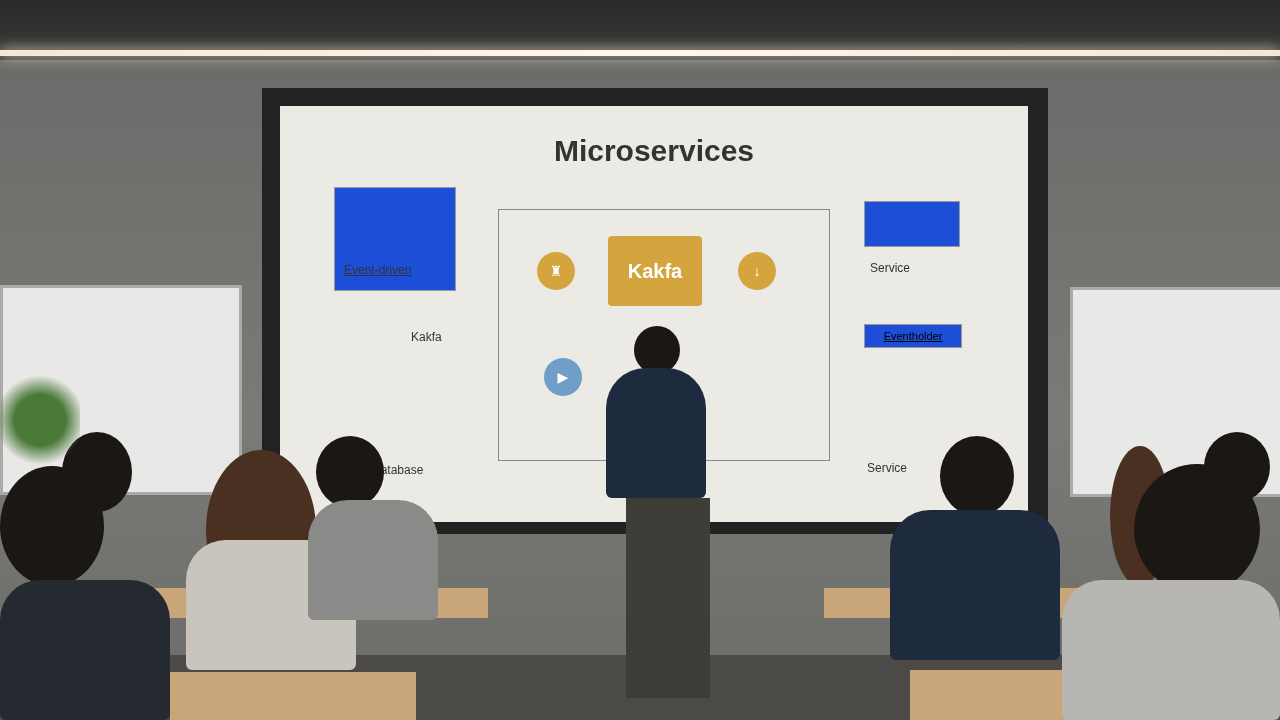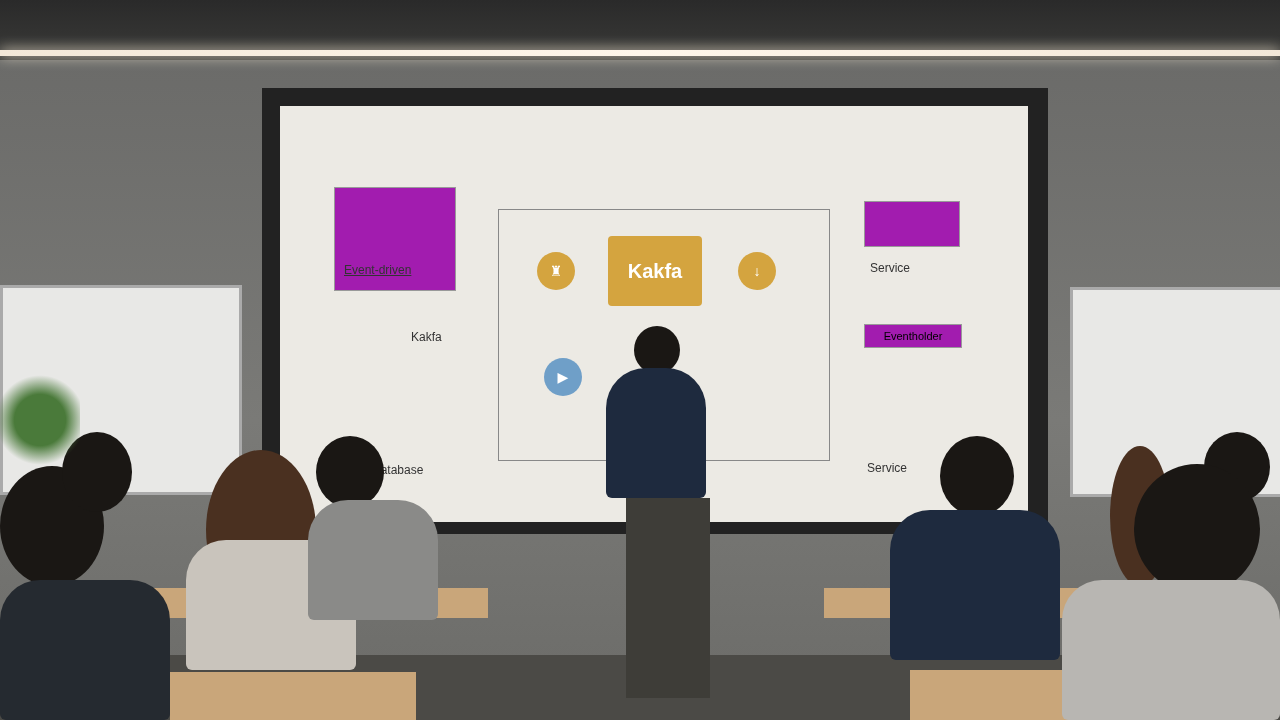--- a/index.html
+++ b/index.html
@@ -5,21 +5,21 @@
   html,body{margin:0;padding:0;}
   body{width:1280px;height:720px;overflow:hidden;position:relative;background:#5c5c5a;font-family:"Liberation Sans",sans-serif;}
   .abs{position:absolute;}
   .ceiling{left:0;top:0;width:1280px;height:60px;background:linear-gradient(#2a2a2a,#3a3a38);}
   .light{left:0;top:50px;width:1280px;height:6px;background:linear-gradient(90deg,#f3e8d8,#fff6ea,#f3e8d8);box-shadow:0 0 14px #fff3dd;}
   .wall{left:0;top:60px;width:1280px;height:600px;background:linear-gradient(#6b6b69,#7a7a77 60%,#6e6e6b);}
   .floor{left:0;top:655px;width:1280px;height:65px;background:#4b4a46;}
   .screen-frame{left:262px;top:88px;width:786px;height:446px;background:#222;}
   .screen{left:280px;top:106px;width:748px;height:416px;background:#eceae4;}
   .title{left:0;top:28px;width:748px;text-align:center;font-size:30px;font-weight:bold;color:#333;}
-  .box{border:1px solid #999;background:#a21caf;}
+  .box{border:1px solid #999;background:#1d4ed8;text-decoration:underline;}
   .kafka{left:328px;top:130px;width:94px;height:70px;background:#d4a43f;border-radius:4px;color:#fff;font-size:20px;font-weight:bold;display:flex;align-items:center;justify-content:center;}
   .circle{width:38px;height:38px;border-radius:50%;color:#fff;font-size:14px;display:flex;align-items:center;justify-content:center;}
   .lbl{font-size:12px;color:#333;}
   .wb{background:#e8e8e6;border:3px solid #aaa;}
   .person{background:#1e2a3e;border-radius:40px 40px 6px 6px;}
   .head{border-radius:50%;background:#1a1714;}
   .desk{background:#c9a67a;}
 </style>
 </head>
 <body>
@@ -27,20 +27,21 @@
 <div class="abs ceiling"></div>
 <div class="abs wall"></div>
 <div class="abs light"></div>
 <div class="abs floor"></div>
 
 <div class="abs wb" style="left:0;top:285px;width:236px;height:204px;"></div>
 <div class="abs wb" style="left:1070px;top:287px;width:215px;height:204px;"></div>
 
 <div class="abs screen-frame"></div>
 <div class="abs screen">
+  <div class="abs title">Microservices</div>
   <div class="abs box" style="left:54px;top:81px;width:120px;height:102px;"></div>
   <div class="abs lbl" style="left:64px;top:157px;text-decoration:underline;">Event-driven</div>
   <div class="abs lbl" style="left:131px;top:224px;">Kakfa</div>
   <div class="abs lbl" style="left:92px;top:357px;">Database</div>
   <div class="abs" style="left:218px;top:103px;width:330px;height:250px;border:1px solid #888;"></div>
   <div class="abs kafka">Kakfa</div>
   <div class="abs circle" style="left:257px;top:146px;background:#d4a43f;">♜</div>
   <div class="abs circle" style="left:458px;top:146px;background:#d4a43f;">↓</div>
   <div class="abs circle" style="left:264px;top:252px;background:#6f9fc8;">▶</div>
   <div class="abs box" style="left:584px;top:95px;width:94px;height:44px;"></div>

